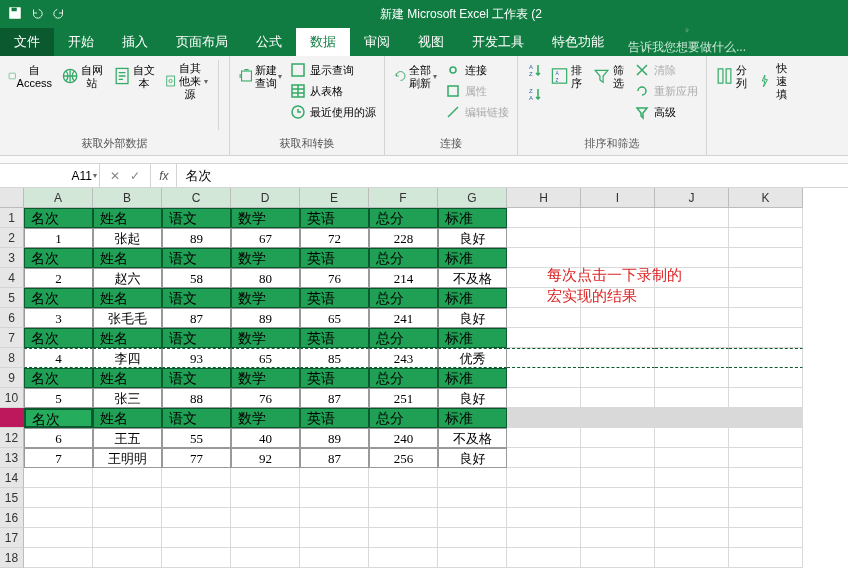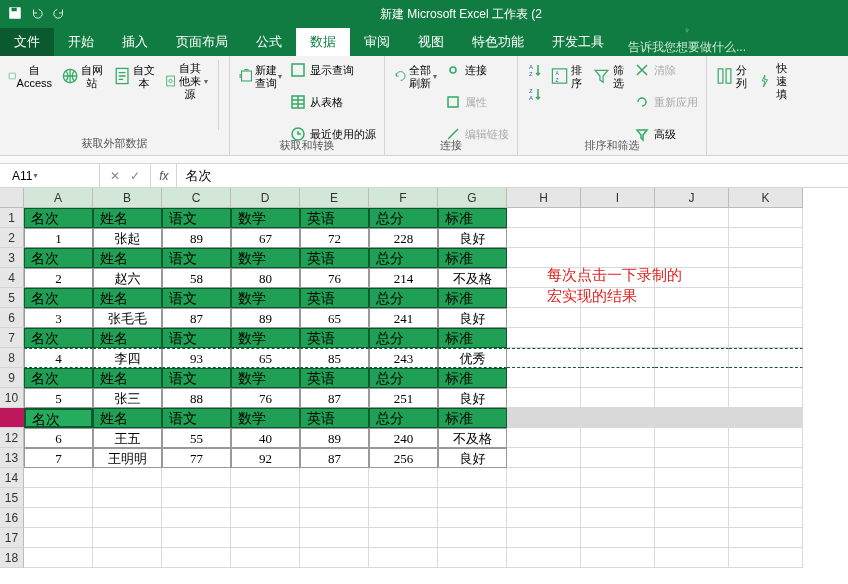--- a/index.html
+++ b/index.html
@@ -20,26 +20,26 @@
 
 
 .ribbon { height: 100px; background: #f3f3f3; border-bottom: 1px solid #d4d4d4; display: flex; }
 .group { border-right: 1px solid #d4d4d4; padding: 4px 6px 2px; display: flex; flex-direction: column; justify-content: space-between; align-items: center; }
 .group-body { display: flex; gap: 4px; align-items: flex-start; height: 78px; }
 .group-label { font-size: 11px; color: #555; text-align: center; padding-bottom: 2px; }
 .bigbtn { display: flex; flex-direction: row; align-items: center; width: 48px; padding: 2px; cursor: pointer; font-size: 11px; text-align: center; line-height: 1.2; }
 .bigbtn .ico { width: 28px; height: 28px; margin-bottom: 2px; }
 .smallrow { display: flex; align-items: center; gap: 4px; font-size: 11px; cursor: pointer; padding: 2px 2px; white-space: nowrap; }
 .smallrow .ico { width: 16px; height: 16px; }
-.stack { display: flex; flex-direction: column; gap: 12px; }
+.stack { display: flex; flex-direction: column; gap: 1px; }
 .drop { font-size: 8px; color: #666; margin-left: 1px; }
 
 
 .namebox-row { height: 24px; border-bottom: 1px solid #d4d4d4; display: flex; align-items: stretch; }
-.namebox { width: 100px; border-right: 1px solid #d4d4d4; display: flex; align-items: center; padding: 0 12px; font-size: 12px; justify-content: flex-start; }
+.namebox { width: 100px; border-right: 1px solid #d4d4d4; display: flex; align-items: center; padding: 0 2px; font-size: 12px; justify-content: flex-end; }
 .fbar-btns { display: flex; align-items: center; gap: 10px; padding: 0 10px; color: #888; border-right: 1px solid #d4d4d4; }
 .fbar-fx { padding: 0 8px; display: flex; align-items: center; font-style: italic; color: #555; border-right: 1px solid #d4d4d4; }
 .fbar-input { flex: 1; padding: 0 8px; display: flex; align-items: center; font-size: 13px; font-family: SimSun; }
 .spacer-row { height: 8px; border-bottom: 1px solid #d4d4d4; background: #fafafa; }
 
 
 .grid { display: grid; grid-template-columns: 24px repeat(7, 69px) repeat(4, 74px); grid-auto-rows: 20px; }
 .corner { background: #e6e6e6; border-right: 1px solid #bcbcbc; border-bottom: 1px solid #bcbcbc; }
 .colhdr { background: #e6e6e6; border-right: 1px solid #bcbcbc; border-bottom: 1px solid #bcbcbc; text-align: center; font-size: 12px; color: #333; line-height: 20px; }
 .colhdr.sel { background: #d3e7d9; }
@@ -78,22 +78,22 @@
 
 <div class="menubar">
   <div class="tab file">文件</div>
   <div class="tab">开始</div>
   <div class="tab">插入</div>
   <div class="tab">页面布局</div>
   <div class="tab">公式</div>
   <div class="tab active">数据</div>
   <div class="tab">审阅</div>
   <div class="tab">视图</div>
+  <div class="tab">开发工具</div>
   <div class="tab">特色功能</div>
-  <div class="tab">开发工具</div>
   <div class="tell">
     <svg width="14" height="14" viewBox="0 0 16 16">
         <circle cx="8" cy="6" r="4" stroke="#cce8d8" fill="none"></circle>
         <path d="M6 11 L10 11 M7 13 L9 13" stroke="#cce8d8"></path>
       </svg>
     <span>告诉我您想要做什么...</span>
   </div>
 </div>
 
 <div class="ribbon">

